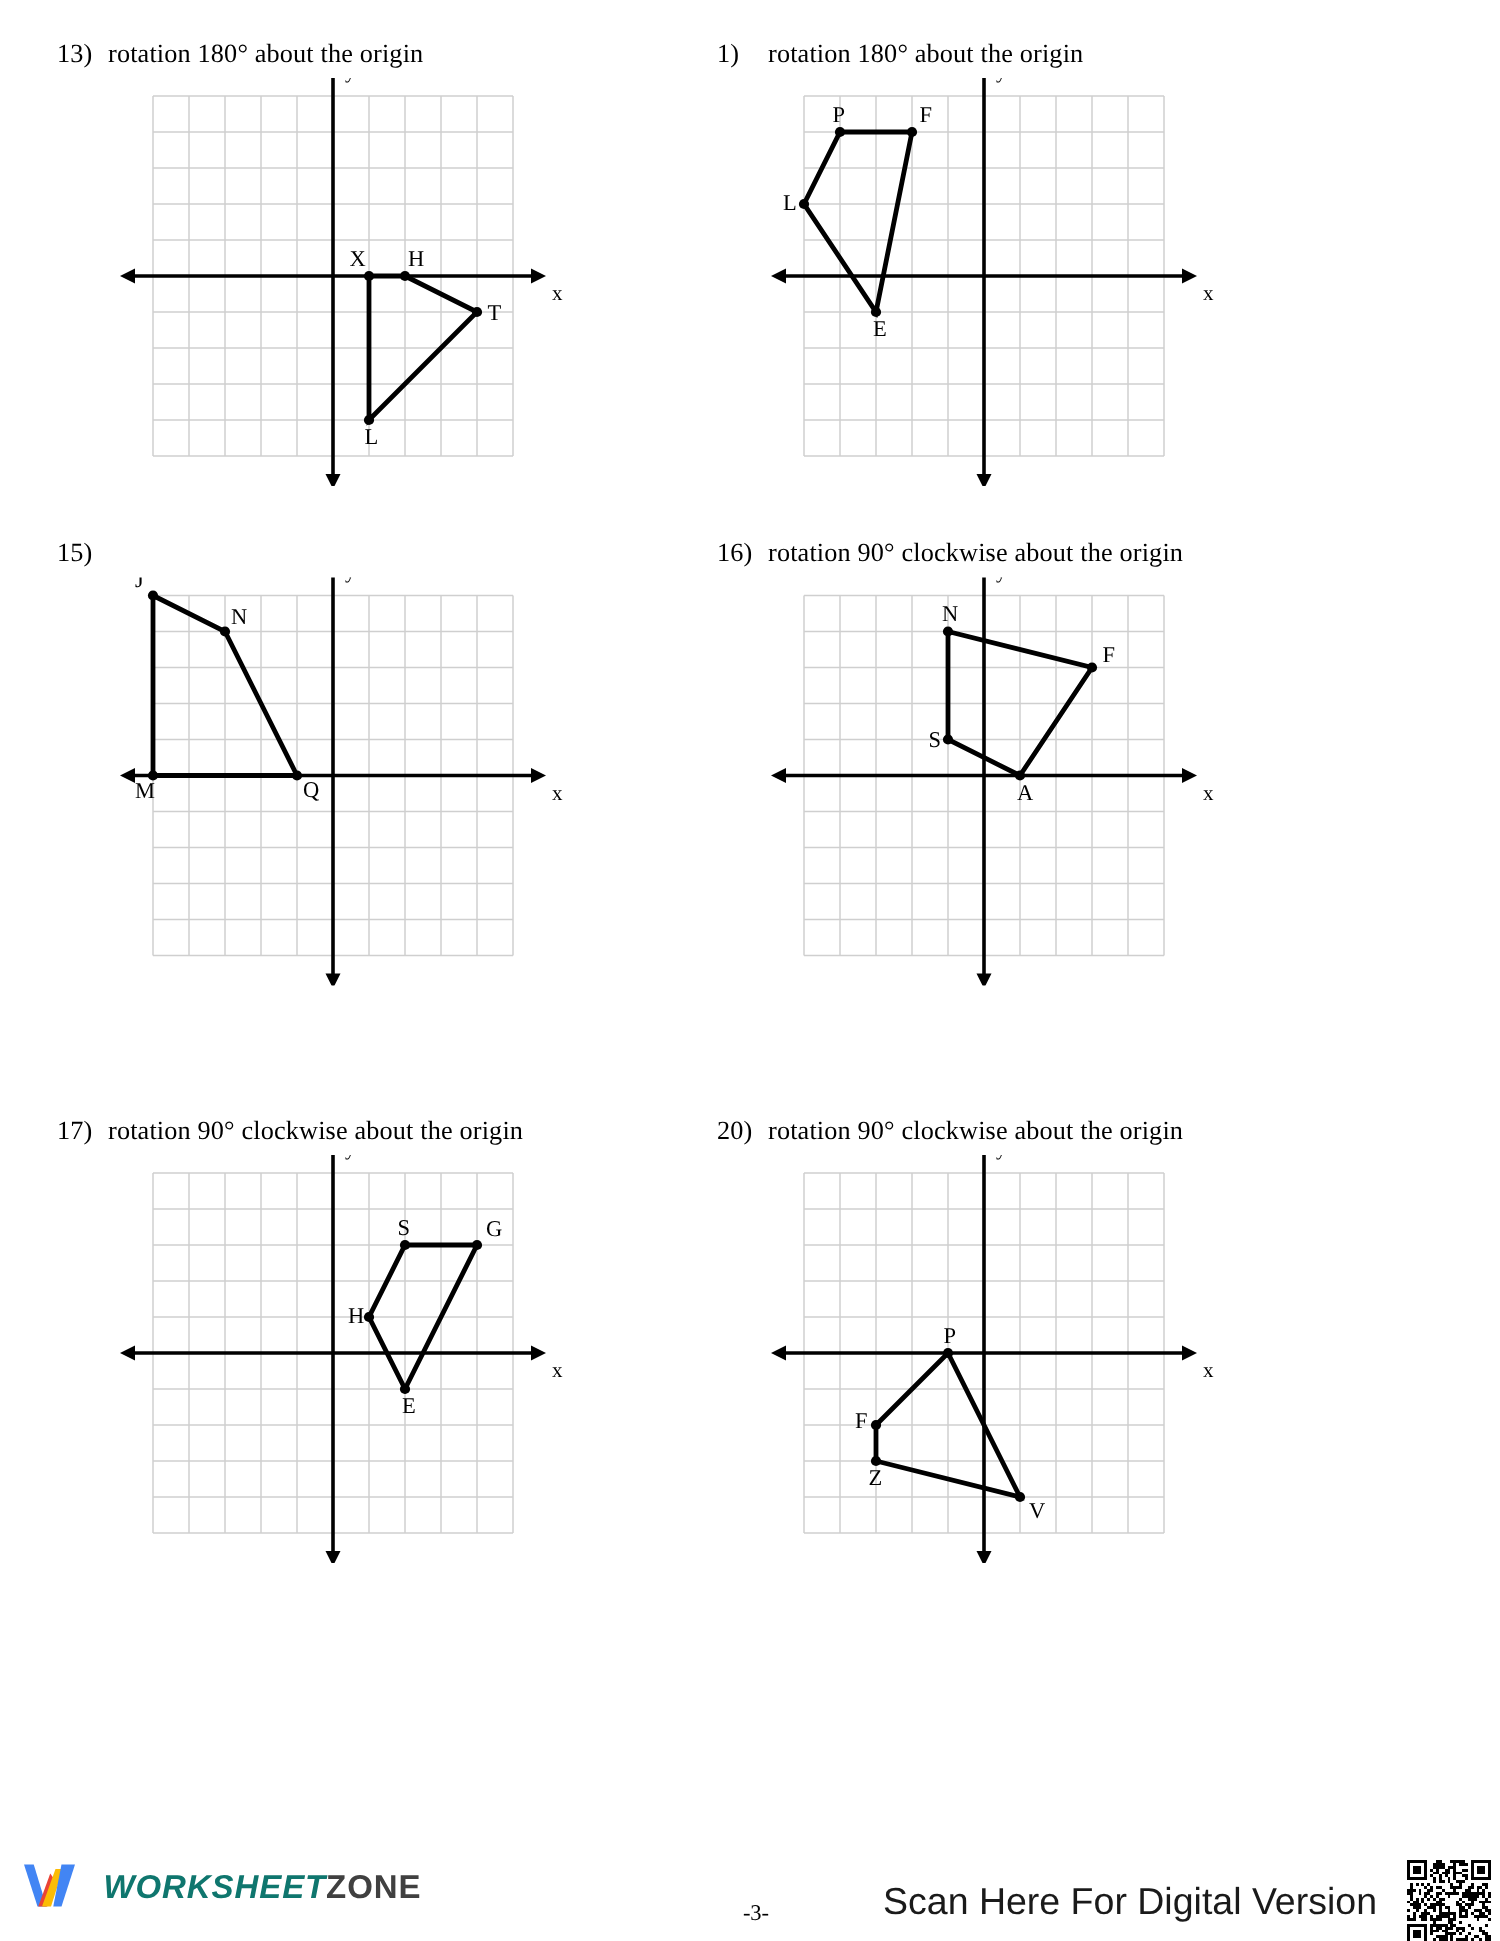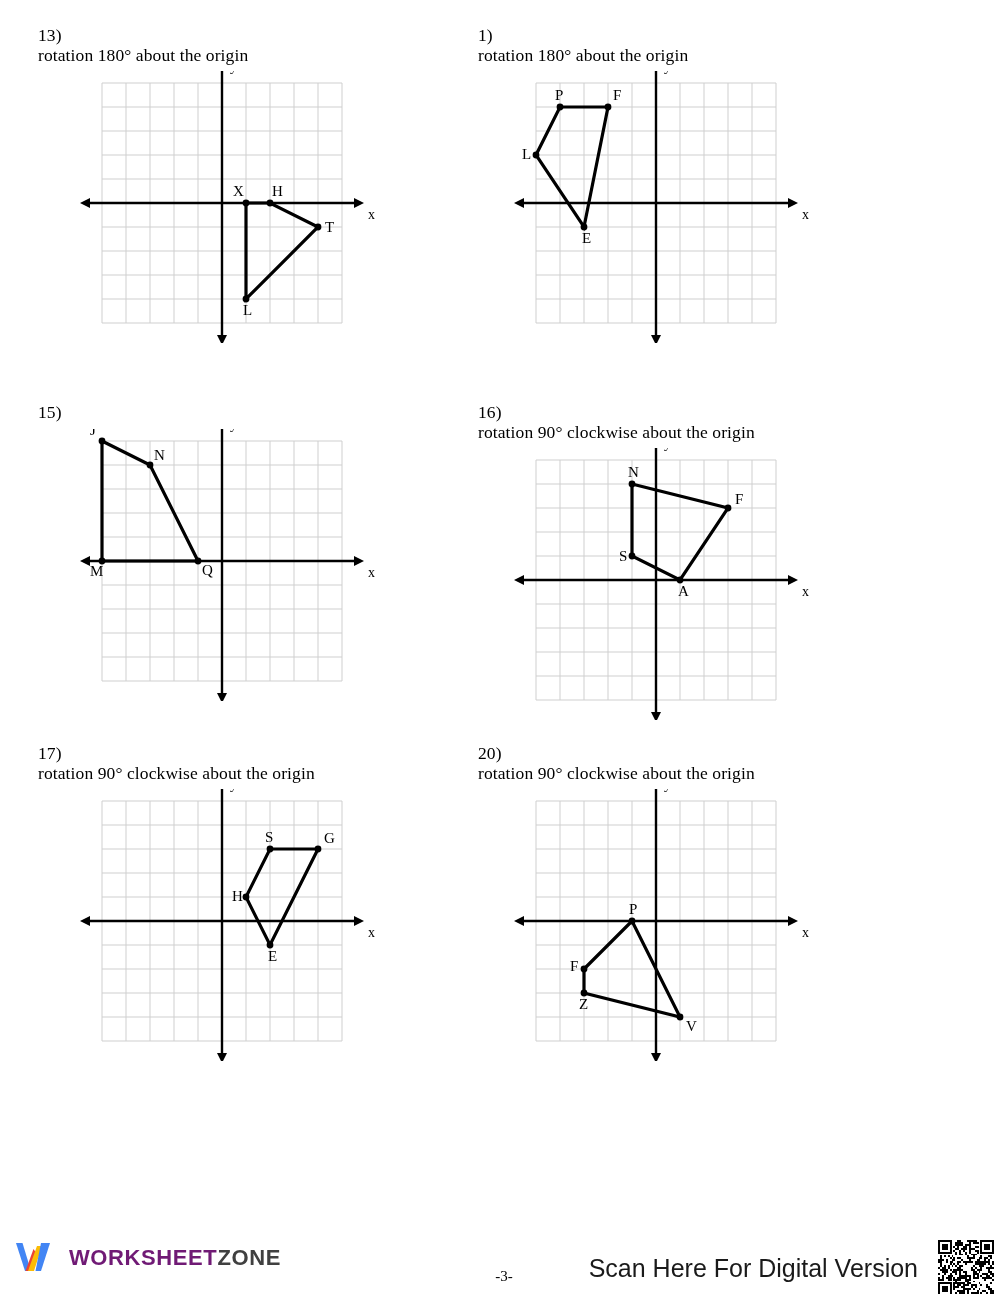--- a/index.html
+++ b/index.html
@@ -24,30 +24,29 @@
     width: 1000px;
     height: 1210px;
   }
   .problem {
     position: absolute;
     width: 440px;
   }
   .problem.col-left  { left: 38px; }
   .problem.col-right { left: 478px; }
   .problem.row-1 { top: 26px; }
-  .problem.row-2 { top: 359px; margin-top: 44px; }
+  .problem.row-2 { top: 359px; }
   .problem.row-3 { top: 705px; margin-top: 39px; }
 
   .prob-head {
     display: flex;
     align-items: flex-start;
     font-size: 17.5px;
     line-height: 1.12;
     letter-spacing: .1px;
-    flex-direction: column;
   }
   .prob-num {
     flex: 0 0 auto;
     width: 34px;
     white-space: nowrap;
   }
   .prob-text {
     flex: 1 1 auto;
     max-width: 322px;
   }
@@ -84,21 +83,21 @@
     align-items: center;
     gap: 9px;
   }
   .brand-mark { display: block; }
   .brand-text {
     font-family: "Liberation Sans", sans-serif;
     font-weight: bold;
     font-size: 22px;
     letter-spacing: .6px;
   }
-  .brand-a { color: #701a75; }
+  .brand-a { color: #0f766e; font-style: italic; }
   .brand-b { color: #404040; }
 
   .page-no {
     position: absolute;
     left: 478px;
     top: 36px;
     width: 52px;
     text-align: center;
     font-size: 15px;
   }

